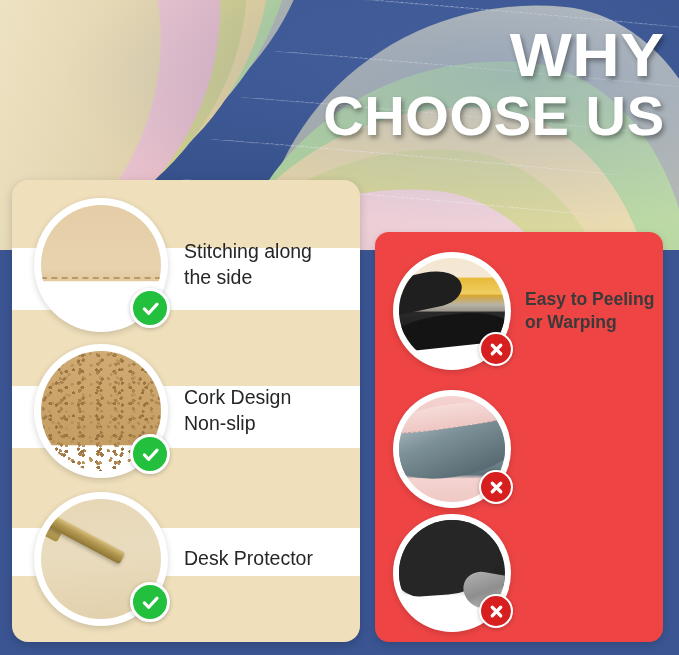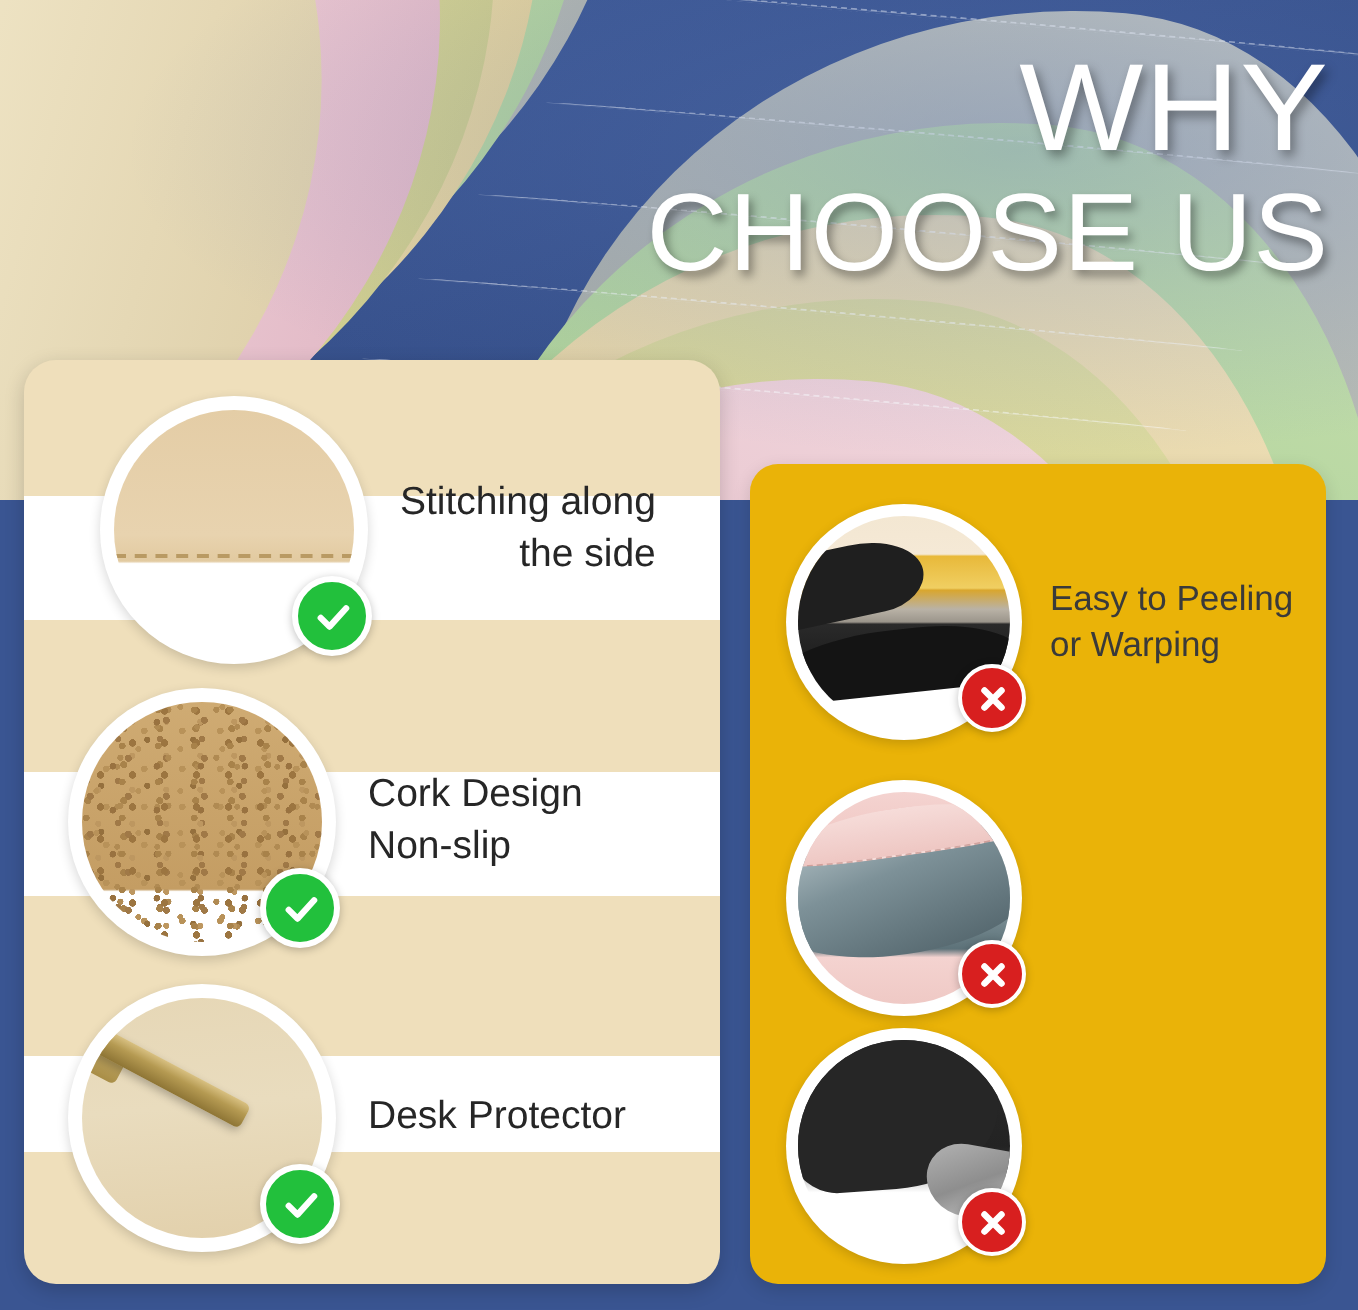--- a/index.html
+++ b/index.html
@@ -86,21 +86,21 @@
     border-radius: 50% 50% 0 0 / 100% 100% 0 0;
   }
 
   
   .headline {
     position: absolute;
     right: 14px;
     top: 26px;
     text-align: right;
     color: #ffffff;
-    font-weight: 400;
+    font-weight: 700;
     letter-spacing: 0.5px;
     line-height: 0.92;
     text-shadow: 2px 3px 5px rgba(0,0,0,0.38);
     z-index: 30;
   }
   .headline .l1 {
     display: block;
     font-size: 62px;
     transform: scaleX(1.06);
     transform-origin: right center;
@@ -125,45 +125,46 @@
     overflow: hidden;
     z-index: 20;
     box-shadow: 0 3px 10px rgba(0,0,0,0.18);
   }
   .panel-con {
     position: absolute;
     left: 375px;
     top: 232px;
     width: 288px;
     height: 410px;
-    background: #eab308;
+    background: #ef4444;
     border-radius: 14px;
     overflow: hidden;
     z-index: 18;
     box-shadow: 0 3px 9px rgba(0,0,0,0.14);
+    font-weight: bold;
   }
 
   
   .stripe {
     position: absolute;
     left: 0;
     width: 100%;
     background: #ffffff;
   }
   .stripe-1 { top: 68px;  height: 62px; }
   .stripe-2 { top: 206px; height: 62px; }
   .stripe-3 { top: 348px; height: 48px; }
 
   
   .row {
     position: absolute;
     display: flex;
     align-items: center;
   }
-  .row-pro-1 { left: 38px; top: 18px; text-align: right;  }
+  .row-pro-1 { left: 22px; top: 18px;  }
   .row-pro-2 { left: 22px; top: 164px; }
   .row-pro-3 { left: 22px; top: 312px; }
 
   .row-con-1 { left: 18px; top: 20px;  }
   .row-con-2 { left: 18px; top: 158px; }
   .row-con-3 { left: 18px; top: 282px; }
 
   
   .thumb {
     position: relative;

